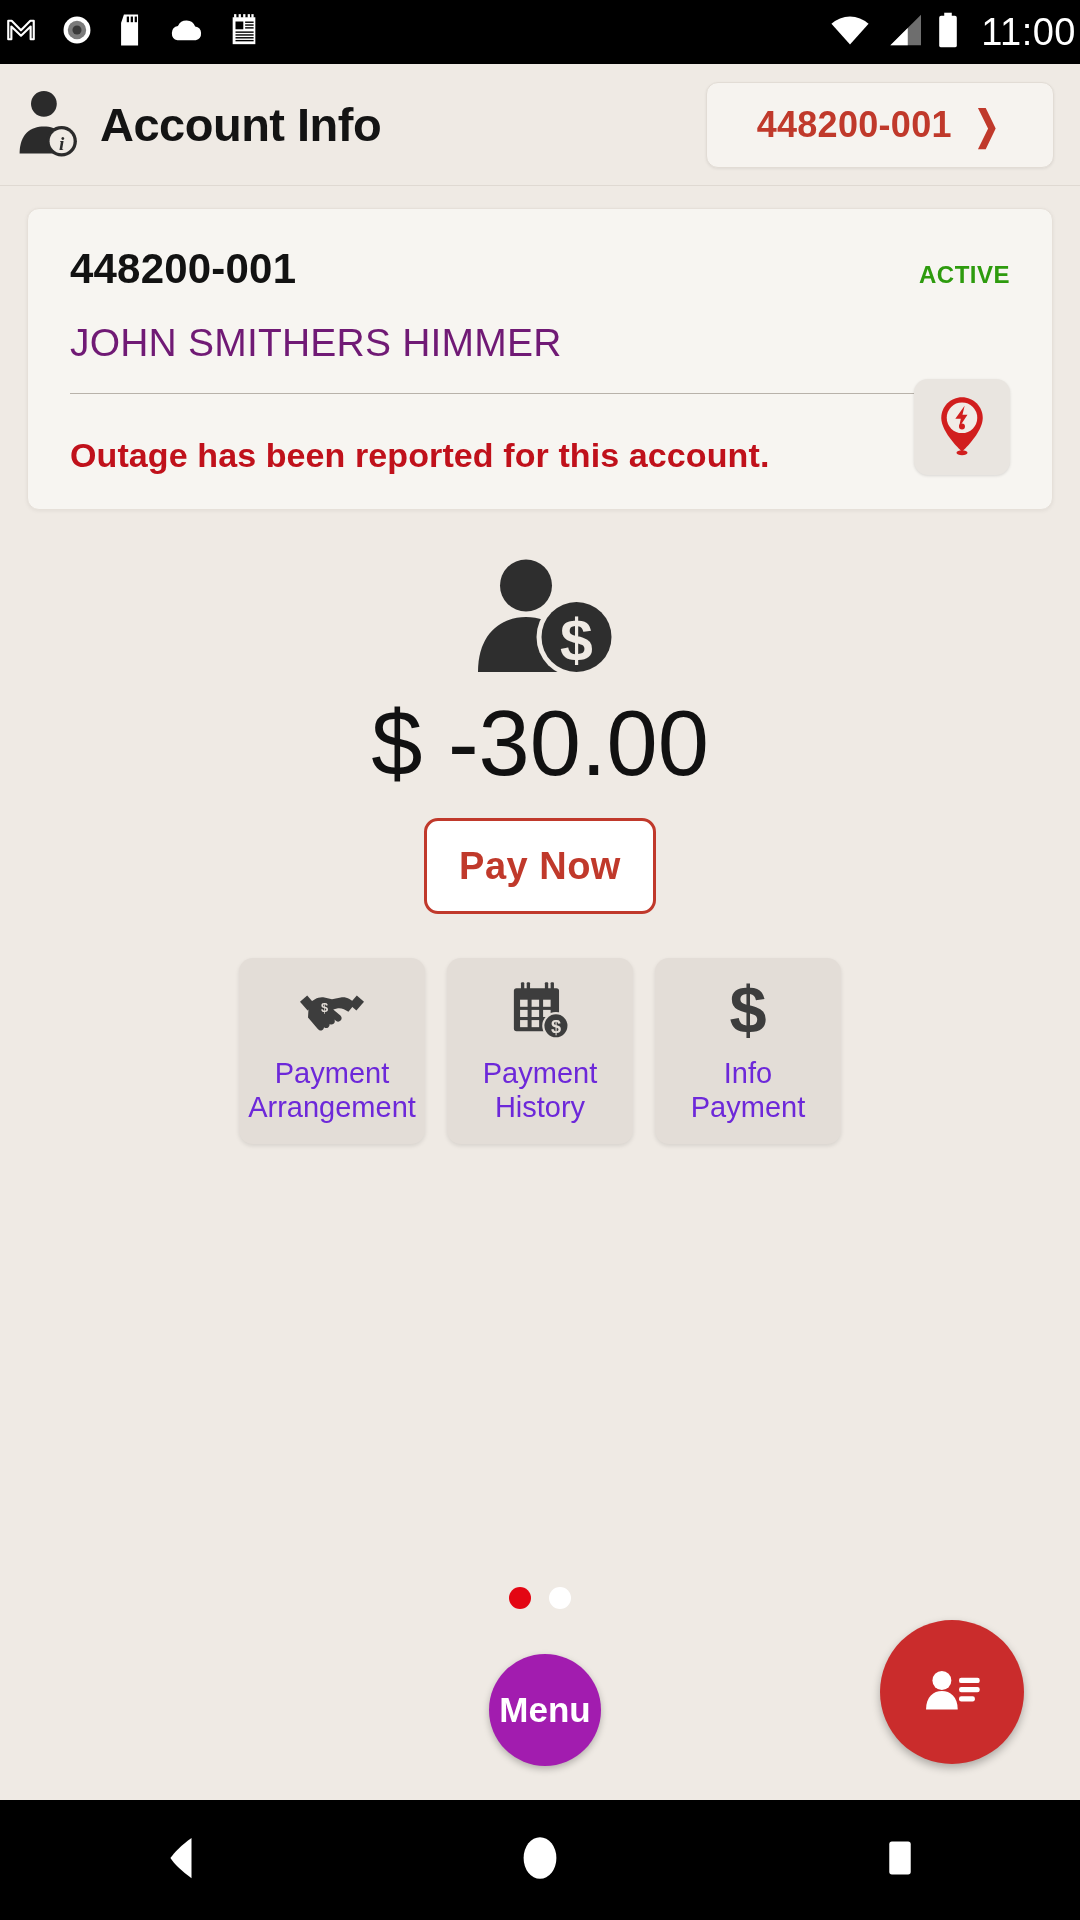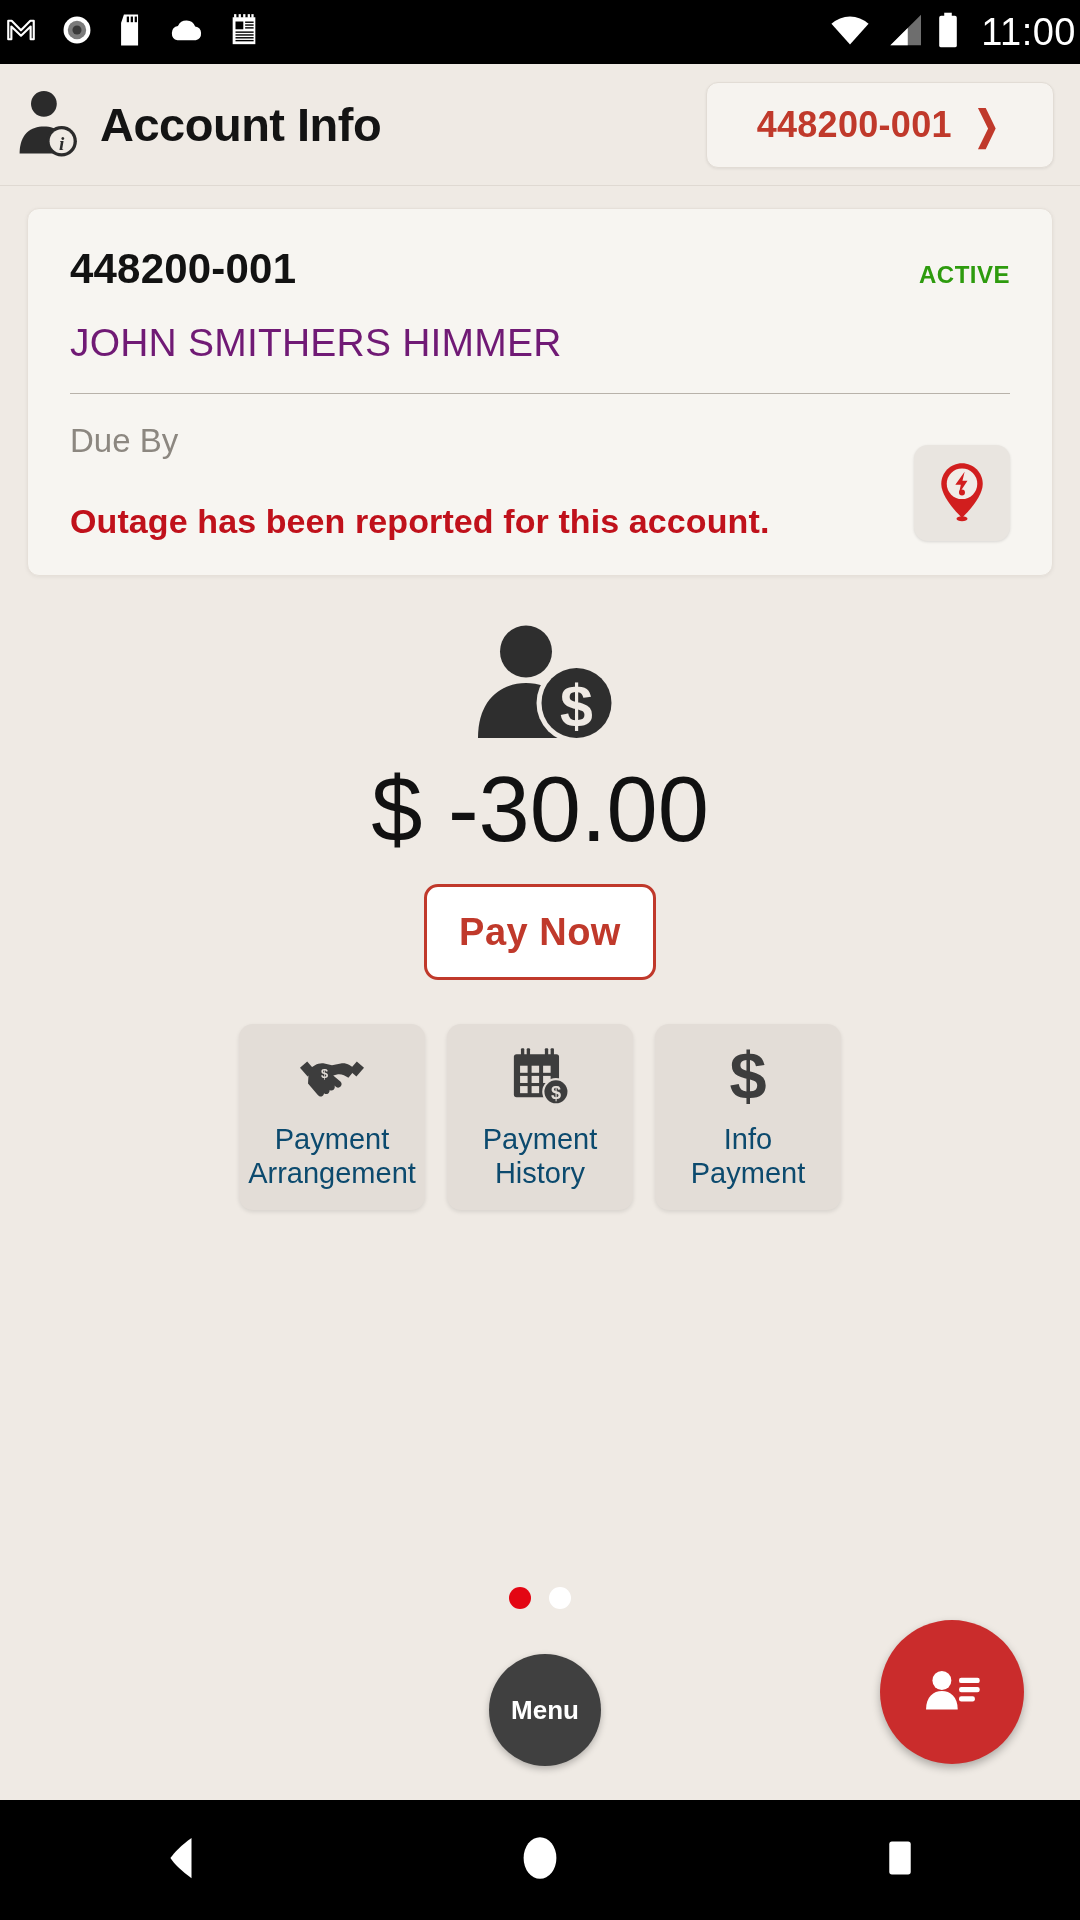--- a/index.html
+++ b/index.html
@@ -229,21 +229,21 @@
   }
   .tile-icon {
     height: 66px;
     display: flex;
     align-items: center;
     justify-content: center;
   }
   .tile-label {
     margin-top: 12px;
     font-size: 29px;
-    color: #0c4a6e;
+    color: #6d28d9;
     text-align: center;
     line-height: 1.18;
     white-space: pre-line;
   }
 
   
   .page-dots {
     position: absolute;
     left: 0;
     right: 0;
@@ -261,26 +261,26 @@
   .dot-inactive { background: #FFFFFF; }
 
   
   .menu-fab {
     position: absolute;
     left: 489px;
     top: 1654px;
     width: 112px;
     height: 112px;
     border-radius: 50%;
-    background: #404040;
+    background: #a21caf;
     display: flex;
     align-items: center;
     justify-content: center;
     color: #FFFFFF;
-    font-size: 26px;
+    font-size: 35px;
     font-weight: bold;
     box-shadow: 0 3px 7px rgba(0,0,0,0.25);
     cursor: pointer;
     border: none;
     font-family: "Liberation Sans", sans-serif;
   }
 
   
   .contact-fab {
     position: absolute;
@@ -414,21 +414,20 @@
   </div>
 </div>
 
 <div class="account-card">
   <div class="card-row-top">
     <span class="acct-number">448200-001</span>
     <span class="acct-status">ACTIVE</span>
   </div>
   <div class="acct-name">JOHN SMITHERS HIMMER</div>
   <div class="card-divider"></div>
-  <div class="due-label">Due By</div>
   <div class="outage-row">
     <span class="outage-text">Outage has been reported for this account.</span>
   </div>
   <div class="outage-icon-box">
     <span>
       <svg width="62" height="62" viewBox="0 0 24 26">
         <path d="M12 1.4 C7.2 1.4 3.3 5.3 3.3 10.1 C3.3 16.3 12 24.2 12 24.2 C12 24.2 20.7 16.3 20.7 10.1 C20.7 5.3 16.8 1.4 12 1.4 Z" fill="#D11E1E"></path>
         <circle cx="12" cy="10" r="6.4" fill="#F1ECE7"></circle>
         <path d="M13.1 4.9 L9.2 10.4 L11.5 10.4 L10.7 14.2 L14.3 8.7 L12.2 8.7 Z" fill="#D11E1E"></path>
         <circle cx="12" cy="13.6" r="1.25" fill="#D11E1E"></circle>

